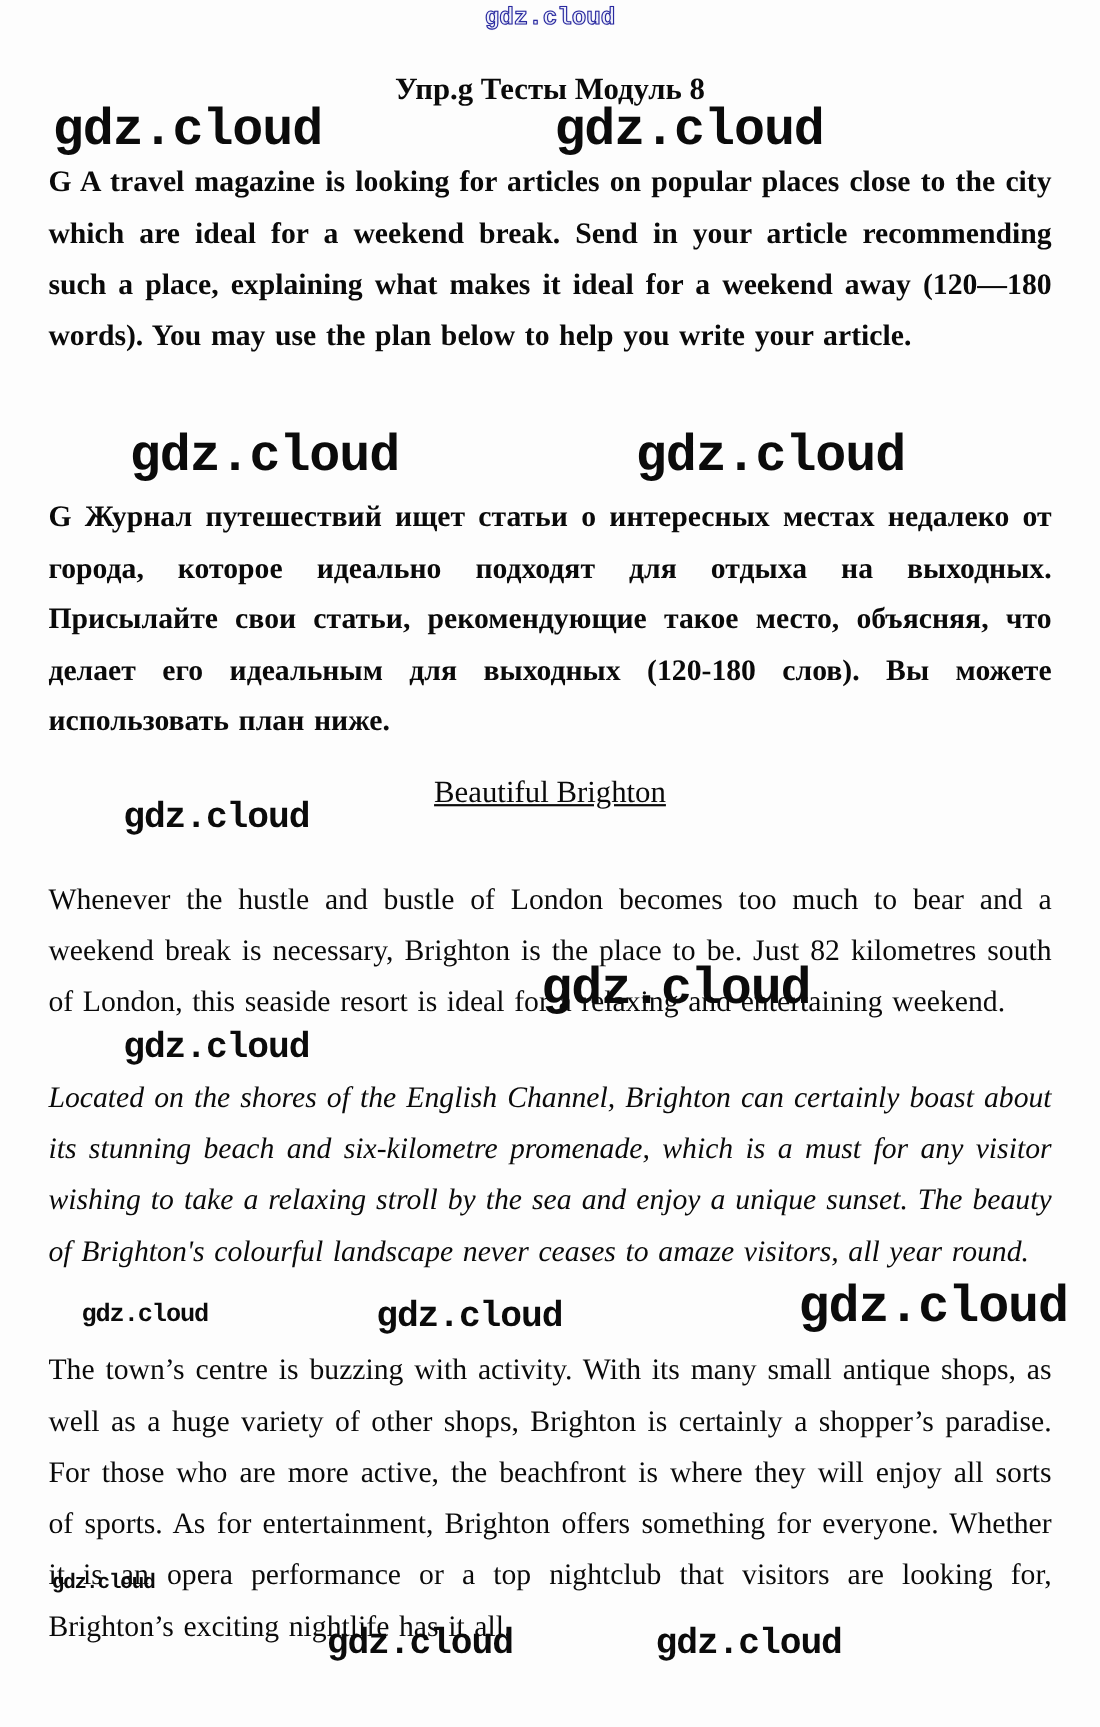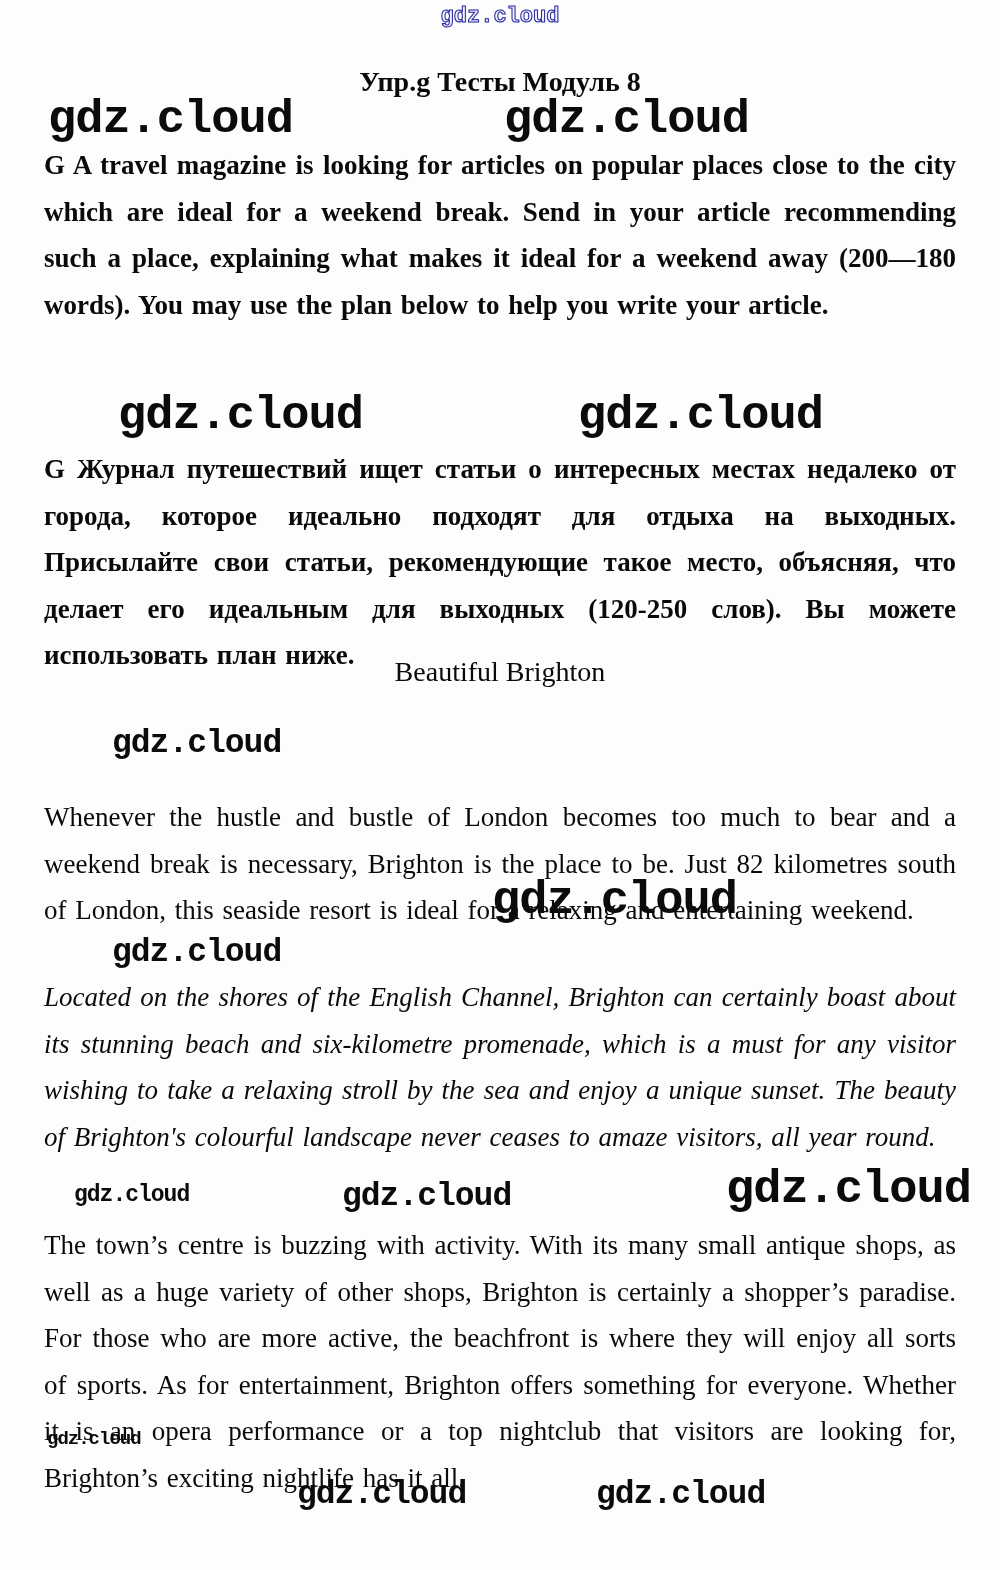--- a/index.html
+++ b/index.html
@@ -44,28 +44,28 @@
 </head>
 <body>
 
 <div class="wm wm-outline">gdz.cloud</div>
 
 <div class="doc-title" style="top:66px;">Упр.g Тесты Модуль 8</div>
 
 <div class="wm wm-48" style="left:48px;top:96px;">gdz.cloud</div>
 <div class="wm wm-48" style="left:504px;top:96px;">gdz.cloud</div>
 
-<div class="para bold" style="top:142px;">G A travel magazine is looking for articles on popular places close to the city which are ideal for a weekend break. Send in your article recommending such a place, explaining what makes it ideal for a weekend away (200—180 words). You may use the plan below to help you write your article.</div>
+<div class="para bold" style="top:142px;">G A travel magazine is looking for articles on popular places close to the city which are ideal for a weekend break. Send in your article recommending such a place, explaining what makes it ideal for a weekend away (120—180 words). You may use the plan below to help you write your article.</div>
 
 <div class="wm wm-48" style="left:118px;top:392px;">gdz.cloud</div>
 <div class="wm wm-48" style="left:578px;top:392px;">gdz.cloud</div>
 
-<div class="para bold" style="top:446px;">G Журнал путешествий ищет статьи о интересных местах недалеко от города, которое идеально подходят для отдыха на выходных. Присылайте свои статьи, рекомендующие такое место, объясняя, что делает его идеальным для выходных (120-250 слов). Вы можете использовать план ниже.</div>
+<div class="para bold" style="top:446px;">G Журнал путешествий ищет статьи о интересных местах недалеко от города, которое идеально подходят для отдыха на выходных. Присылайте свои статьи, рекомендующие такое место, объясняя, что делает его идеальным для выходных (120-180 слов). Вы можете использовать план ниже.</div>
 
-<div class="article-title" style="top:656px;">Beautiful Brighton</div>
+<div class="article-title" style="top:705px;text-decoration:underline;">Beautiful Brighton</div>
 
 <div class="wm wm-34" style="left:112px;top:727px;">gdz.cloud</div>
 
 <div class="para" style="top:794px;">Whenever the hustle and bustle of London becomes too much to bear and a weekend break is necessary, Brighton is the place to be. Just 82 kilometres south of London, this seaside resort is ideal for a relaxing and entertaining weekend.</div>
 
 <div class="wm wm-48" style="left:492px;top:877px;">gdz.cloud</div>
 
 <div class="wm wm-34" style="left:112px;top:936px;">gdz.cloud</div>
 
 <div class="para" style="top:974px;font-style:italic;">Located on the shores of the English Channel, Brighton can certainly boast about its stunning beach and six-kilometre promenade, which is a must for any visitor wishing to take a relaxing stroll by the sea and enjoy a unique sunset. The beauty of Brighton's colourful landscape never ceases to amaze visitors, all year round.</div>

